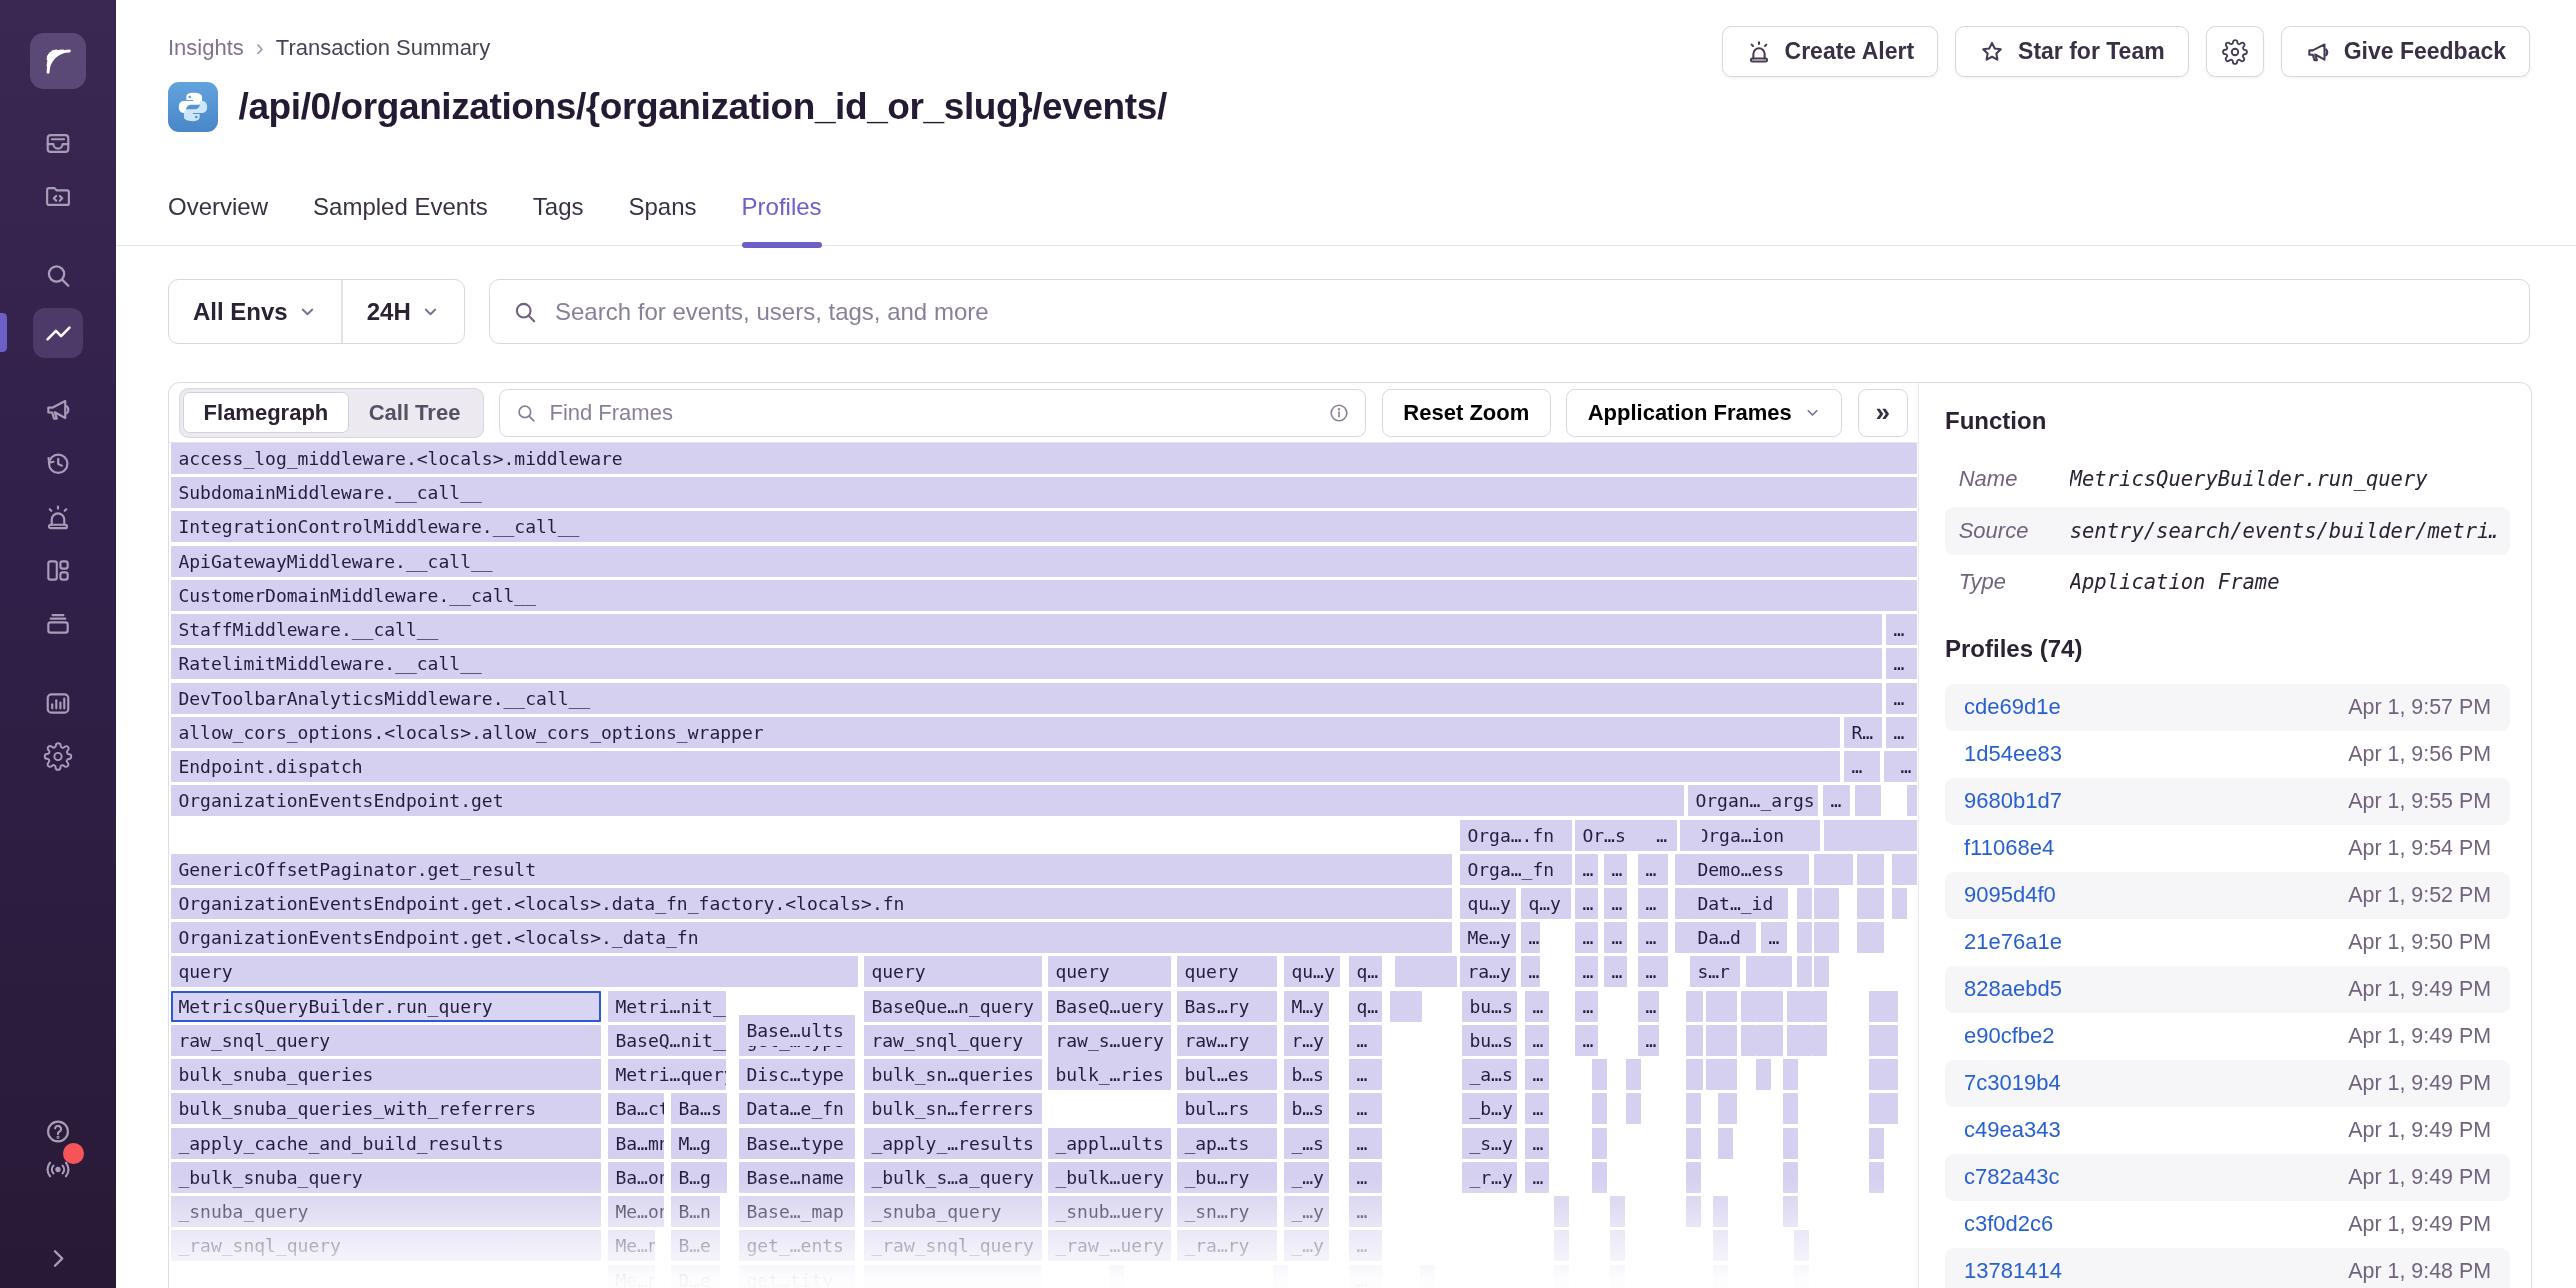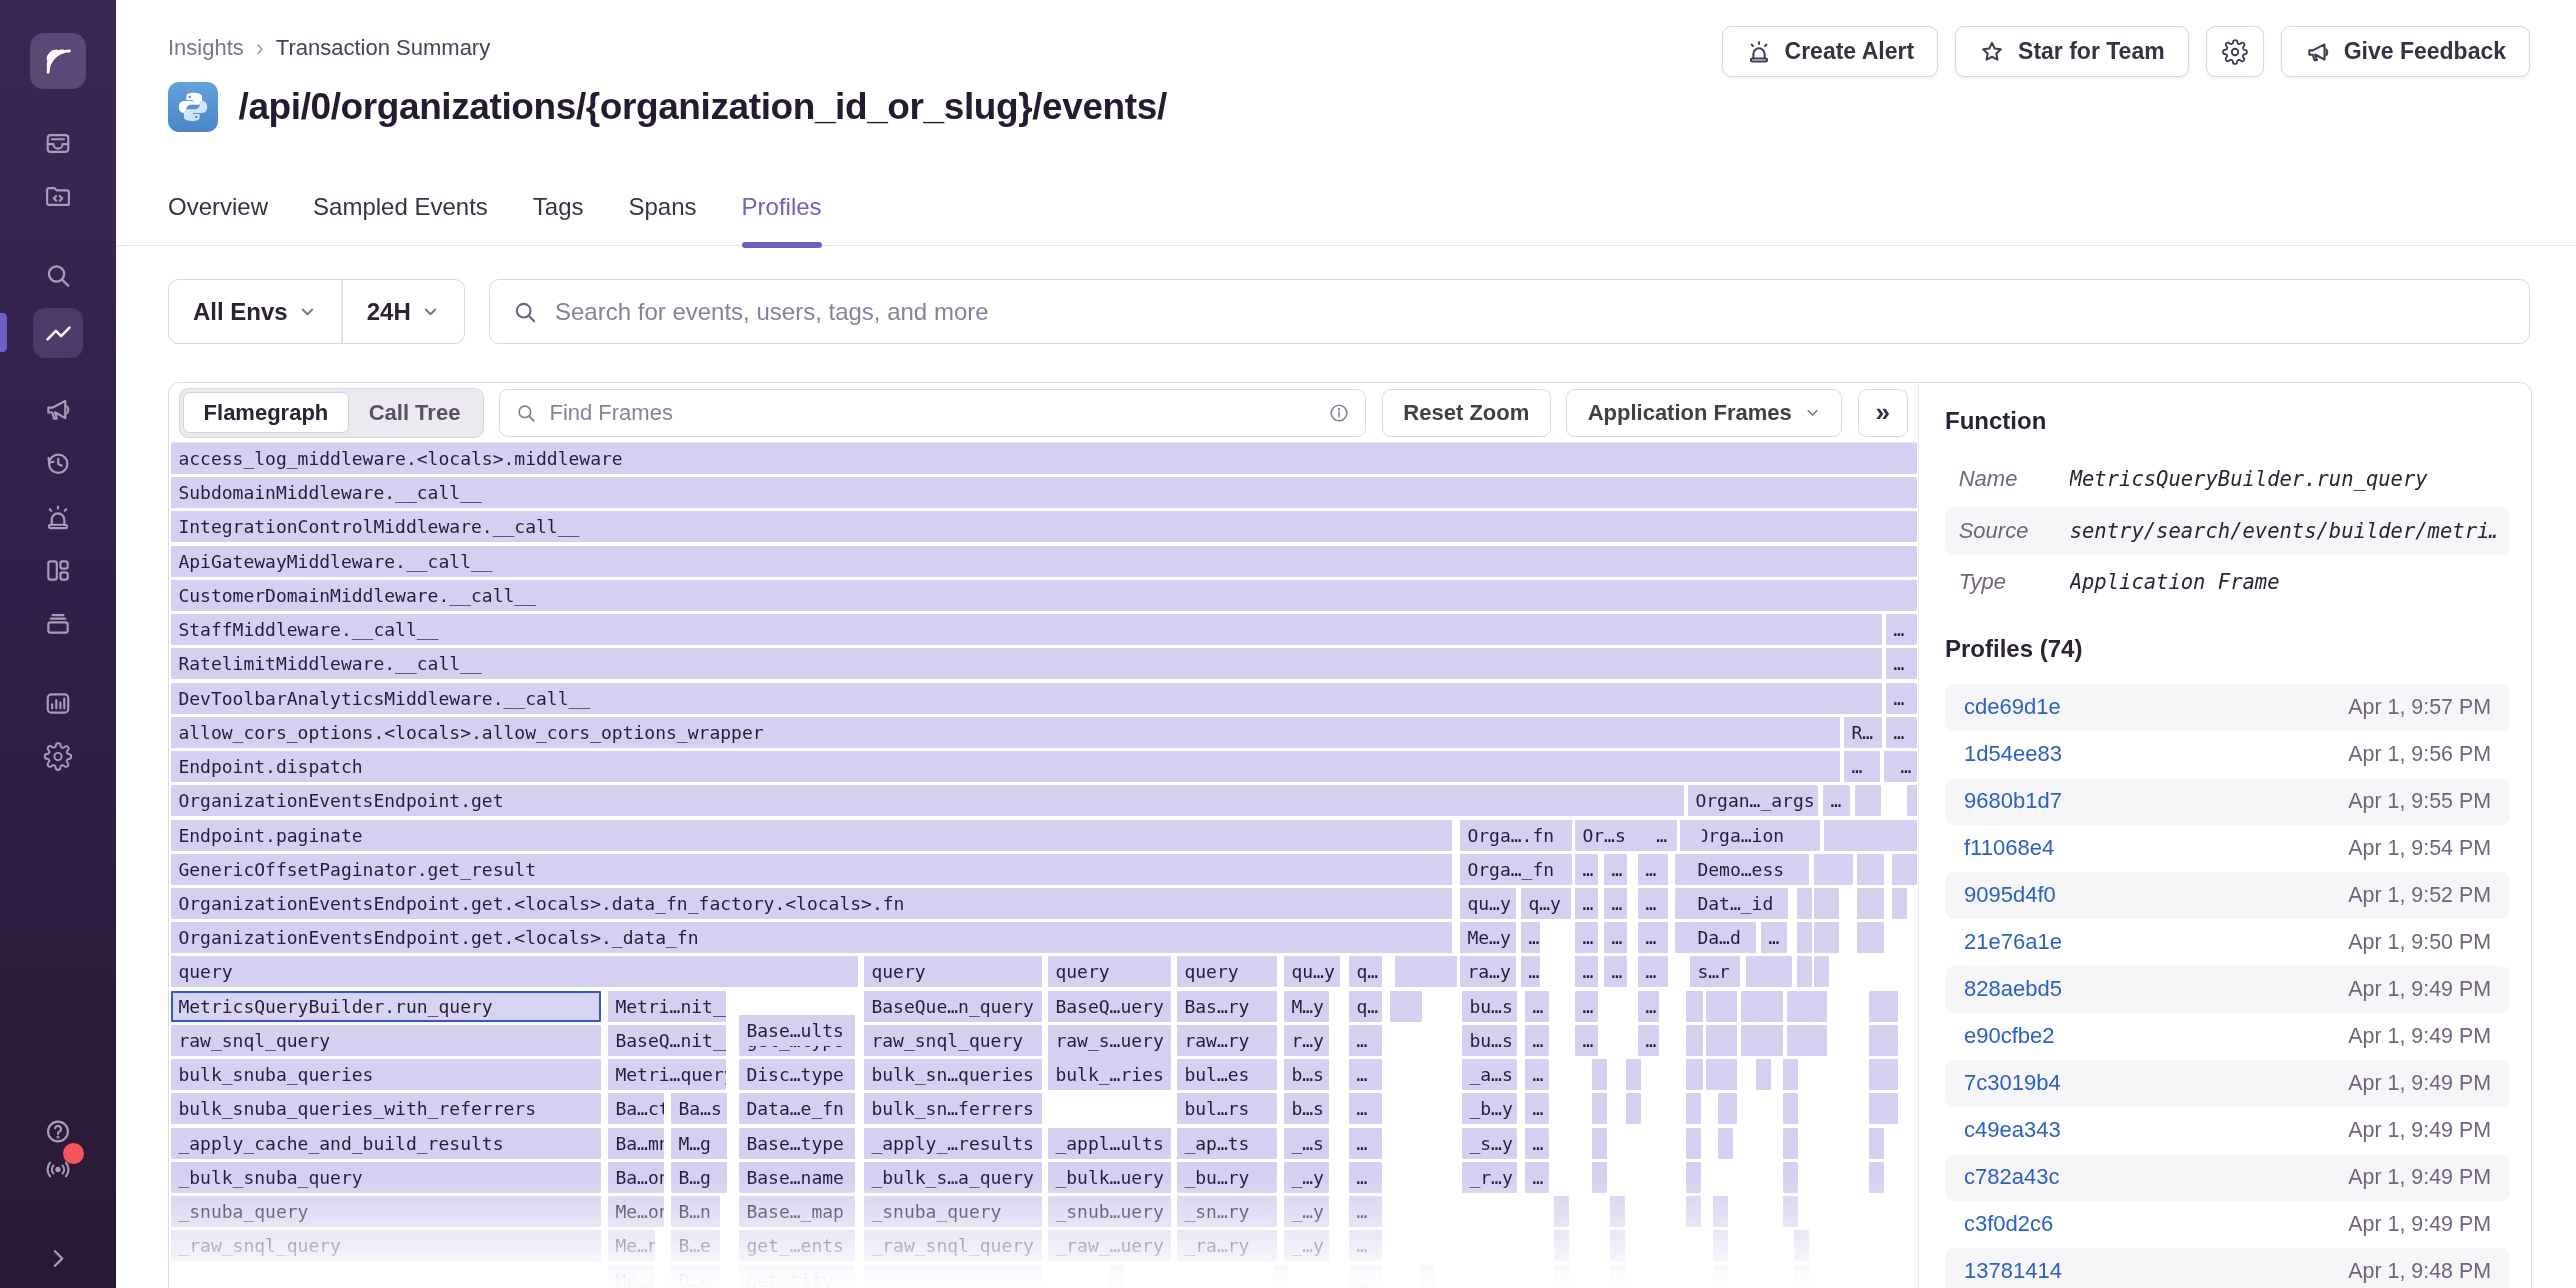--- a/index.html
+++ b/index.html
@@ -75,21 +75,21 @@
     display:flex; align-items:center; font-size:22px; font-weight:700; color:#2b2233; cursor:pointer; }
   .seg-off { padding:0 19.7px; font-size:22px; font-weight:600; color:#595066; cursor:pointer; }
   .find { flex:1; height:48px; border:1.7px solid #dad5e0; border-radius:8.6px; display:flex;
     align-items:center; gap:12px; padding:0 15.4px; }
   .find svg { width:22px; height:22px; color:#8a7f99; flex:none; }
   .find input { flex:1; border:none; outline:none; font-size:22px; color:#ef4444; background:transparent;
     font-family:"Liberation Sans",sans-serif; }
   .find input::placeholder { color:#8a7f99; }
   .tbtn { height:48px; border:1.7px solid #dad5e0; border-radius:8.6px; background:#fff; flex:none;
     display:flex; align-items:center; gap:12px; padding:0 20.5px; font-size:22px; font-weight:700;
-    color:#404040; cursor:pointer; }
+    color:#000000; cursor:pointer; }
   .tbtn .chev { width:17px; height:17px; }
   .collapse { width:50px; padding:0; justify-content:center; font-size:26px; color:#3a3045; }
 
   
   .fg { position:absolute; left:1.7px; top:60px; width:1746px; height:846px; overflow:hidden; }
   .fg-cell { position:absolute; height:31px; background:#d5d0ef; color:#241d40;
     font-family:"DejaVu Sans Mono", monospace; font-size:18px; line-height:31px;
     padding:0 7.7px; overflow:hidden; white-space:nowrap; border-radius:0.9px; cursor:pointer; }
   .fg-cell.sel { outline:2.6px solid #2d5ad0; outline-offset:-2.6px; background:#d9d4f2; }
   .fg-fade { position:absolute; left:0; right:0; bottom:0; height:111px; pointer-events:none;
@@ -569,21 +569,20 @@
         <div class="fg-cell" style="left: 1679px; top: 377px; width: 3.4px;"></div>
         <div class="fg-cell" style="left: 1672px; top: 377px; width: 3.4px;"></div>
         <div class="fg-cell" style="left: 1664px; top: 377px; width: 5.1px;"></div>
         <div class="fg-cell" style="left: 1653px; top: 377px; width: 6.8px;"></div>
         <div class="fg-cell" style="left: 1519px; top: 377px; width: 130px;">Orga…ion</div>
         <div class="fg-cell" style="left: 1516px; top: 377px; width: 2.6px;"></div>
         <div class="fg-cell" style="left: 1509px; top: 377px; width: 4.3px;"></div>
         <div class="fg-cell" style="left: 1467px; top: 377px; width: 39px;">O…</div>
         <div class="fg-cell" style="left: 1404px; top: 377px; width: 81px;">Or…s</div>
         <div class="fg-cell" style="left: 1289px; top: 377px; width: 112px;">Orga….fn</div>
-        <div class="fg-cell" style="left: 0px; top: 377px; width: 1281px;">Endpoint.paginate</div>
         <div class="fg-cell" style="left: 1736px; top: 342px; width: 5.1px;"></div>
         <div class="fg-cell" style="left: 1695px; top: 342px; width: 5.1px;"></div>
         <div class="fg-cell" style="left: 1684px; top: 342px; width: 6px;"></div>
         <div class="fg-cell" style="left: 1652px; top: 342px; width: 27px;">…</div>
         <div class="fg-cell" style="left: 1517px; top: 342px; width: 130px;">Organ…_args</div>
         <div class="fg-cell" style="left: 0px; top: 342px; width: 1513px;">OrganizationEventsEndpoint.get</div>
         <div class="fg-cell" style="left: 1722px; top: 308px; width: 24px;">…</div>
         <div class="fg-cell" style="left: 1713px; top: 308px; width: 5.1px;"></div>
         <div class="fg-cell" style="left: 1673px; top: 308px; width: 36px;">…</div>
         <div class="fg-cell" style="left: 0px; top: 308px; width: 1669px;">Endpoint.dispatch</div>

